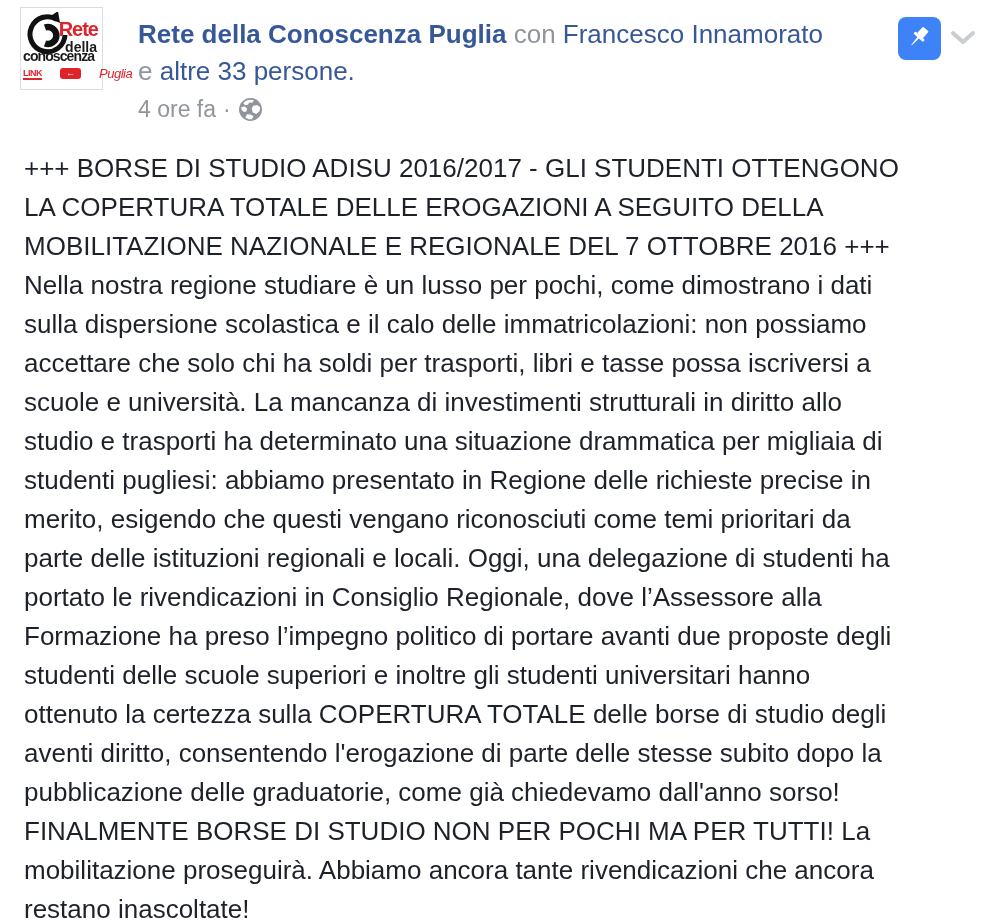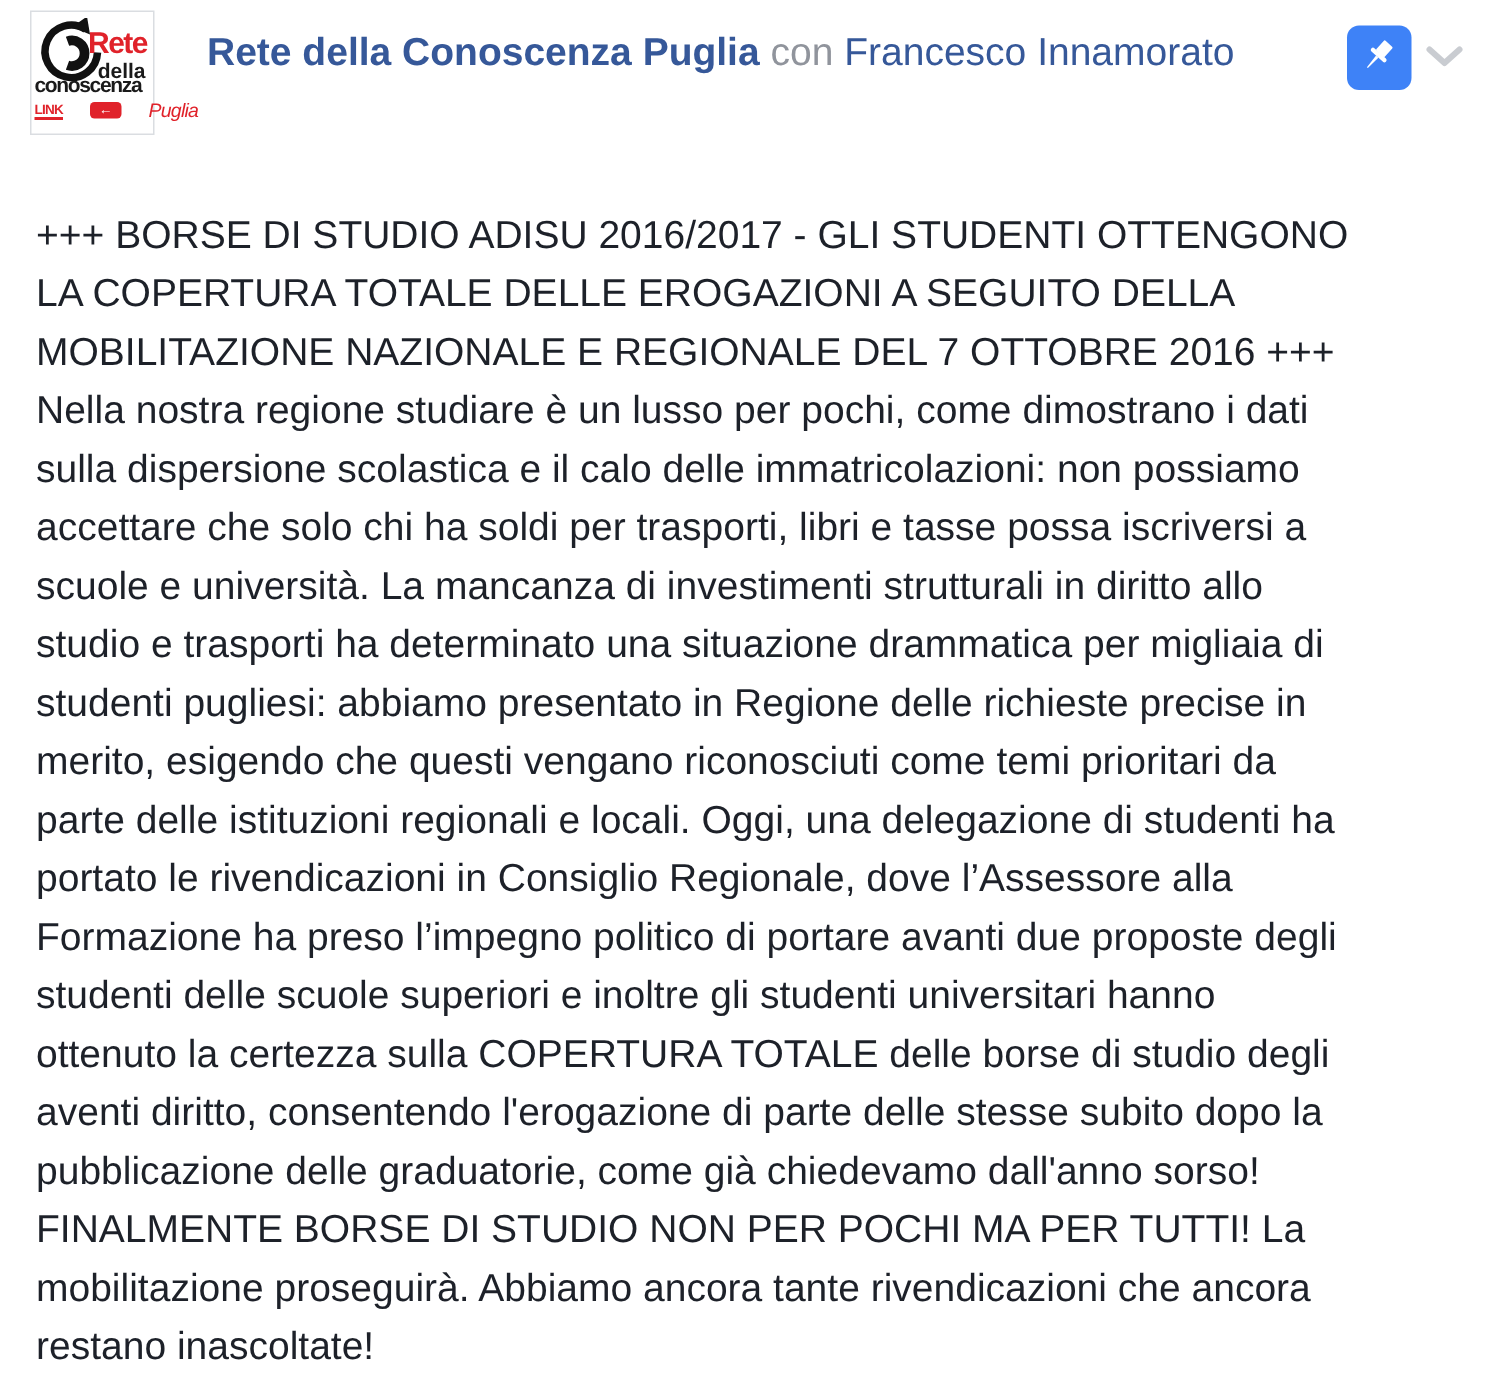--- a/index.html
+++ b/index.html
@@ -72,20 +72,37 @@
         <span class="lg-puglia">Puglia</span>
       </span>
     </div>
 
     <div class="header-text">
       <div class="hline">
         <a class="blue-link bold">Rete della Conoscenza Puglia</a>
         <span class="gray">con</span>
         <a class="blue-link">Francesco Innamorato</a>
       </div>
+      <div class="hline">
+        <span class="gray">e</span>
+        <a class="blue-link">altre 33 persone</a><a class="blue-link">.</a>
+      </div>
+      <div class="meta">
+        <a>4 ore fa</a>
+        <span>·</span>
+        <span class="globe">
+          <svg width="25" height="25" viewBox="0 0 24 24">
+            <circle cx="12" cy="12" r="11" fill="#90949c"></circle>
+            <path fill="#fff" d="M6.2 4.5 C8.5 2.6 12.5 2 15.5 3.2 L13.5 5.5 L10.8 5.2 L9.5 7.4 L6.8 7.8 L5.2 6 Z"></path>
+            <path fill="#fff" d="M3.2 9.5 L6.5 9.2 L8.8 11.2 L8 14 L5.5 14.5 L3.4 12.2 Z"></path>
+            <path fill="#fff" d="M14.5 8.5 L18.5 7.6 L21.2 9.8 L20.8 13.5 L17.5 16.2 L14.2 14.8 L13.2 11 Z"></path>
+            <path fill="#fff" d="M8.5 16.5 L12 16.8 L14.8 18.2 L13.5 21.2 C11 21.8 8.8 21 7.2 19.6 Z"></path>
+          </svg>
+        </span>
+      </div>
     </div>
 
     <div class="pin-btn">
       <svg width="27" height="27" viewBox="0 0 24 24">
         <g fill="#ffffff" transform="rotate(42 12 10)">
           <rect x="8.6" y="1.5" width="6.8" height="8" rx="0.8"></rect>
           <rect x="6.2" y="9.2" width="11.6" height="2.6" rx="1.2"></rect>
           <path d="M11.1 11.8 L12.9 11.8 L12.35 20.5 L11.65 20.5 Z"></path>
         </g>
       </svg>

